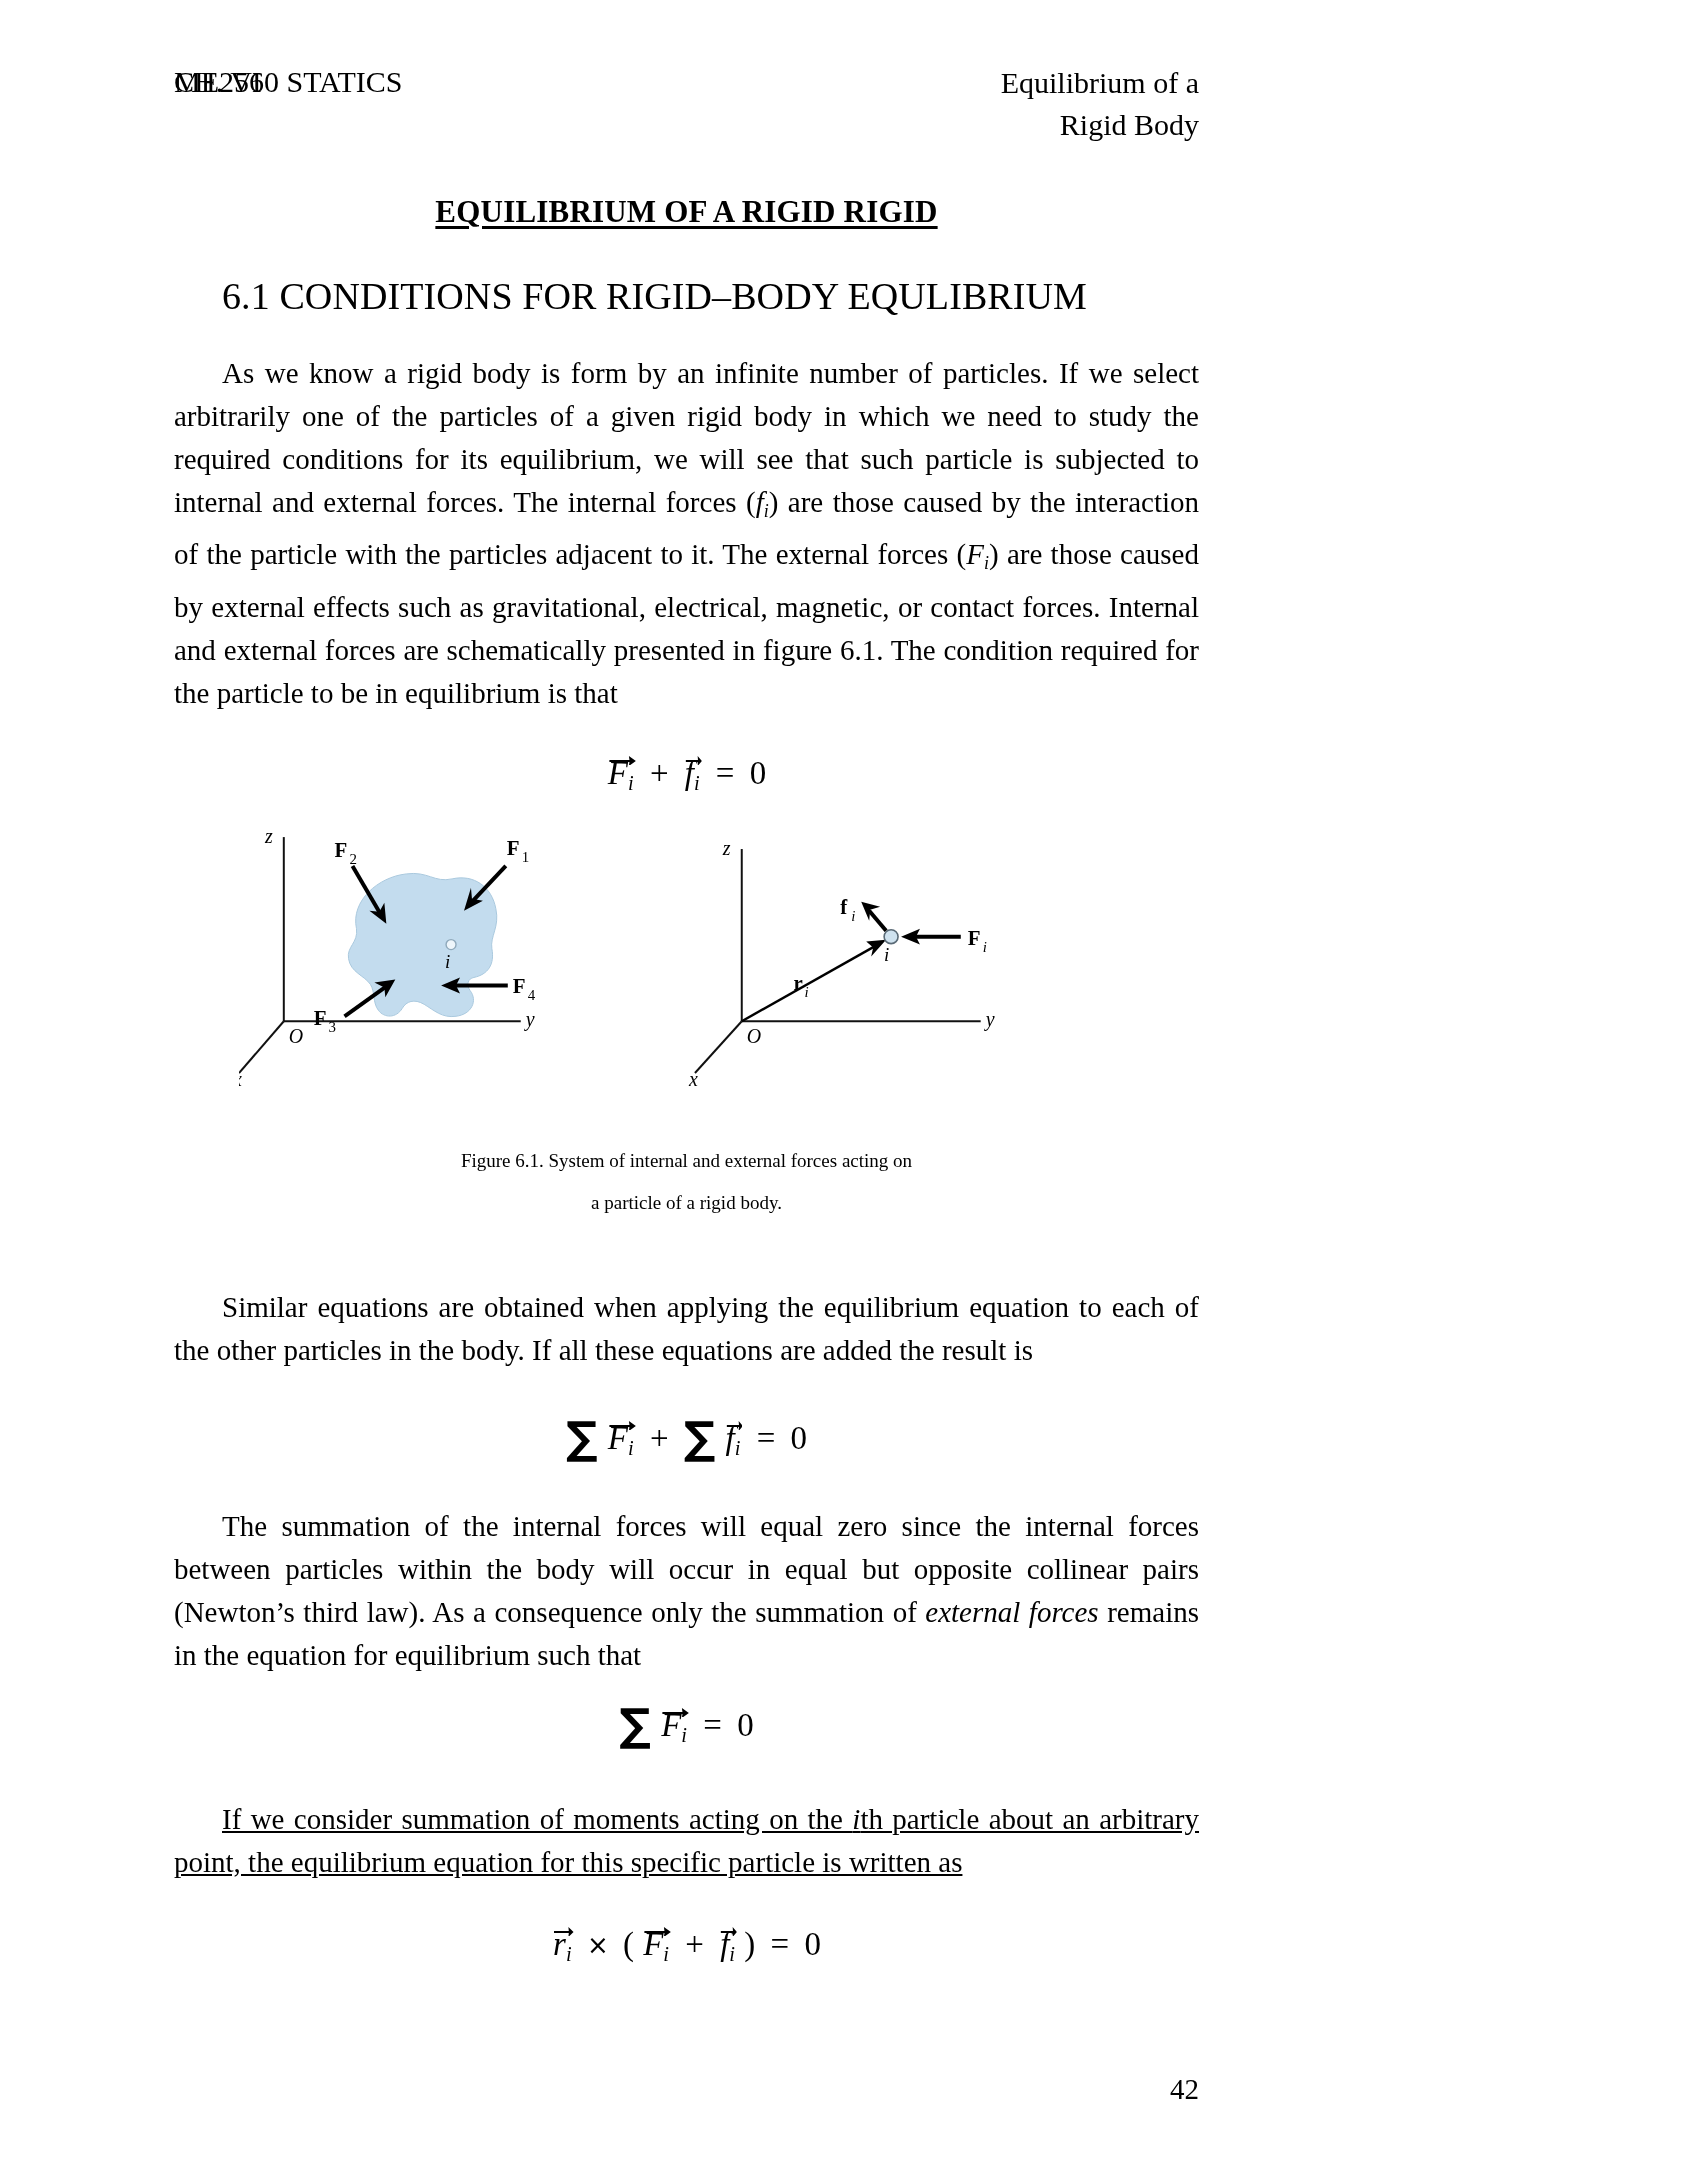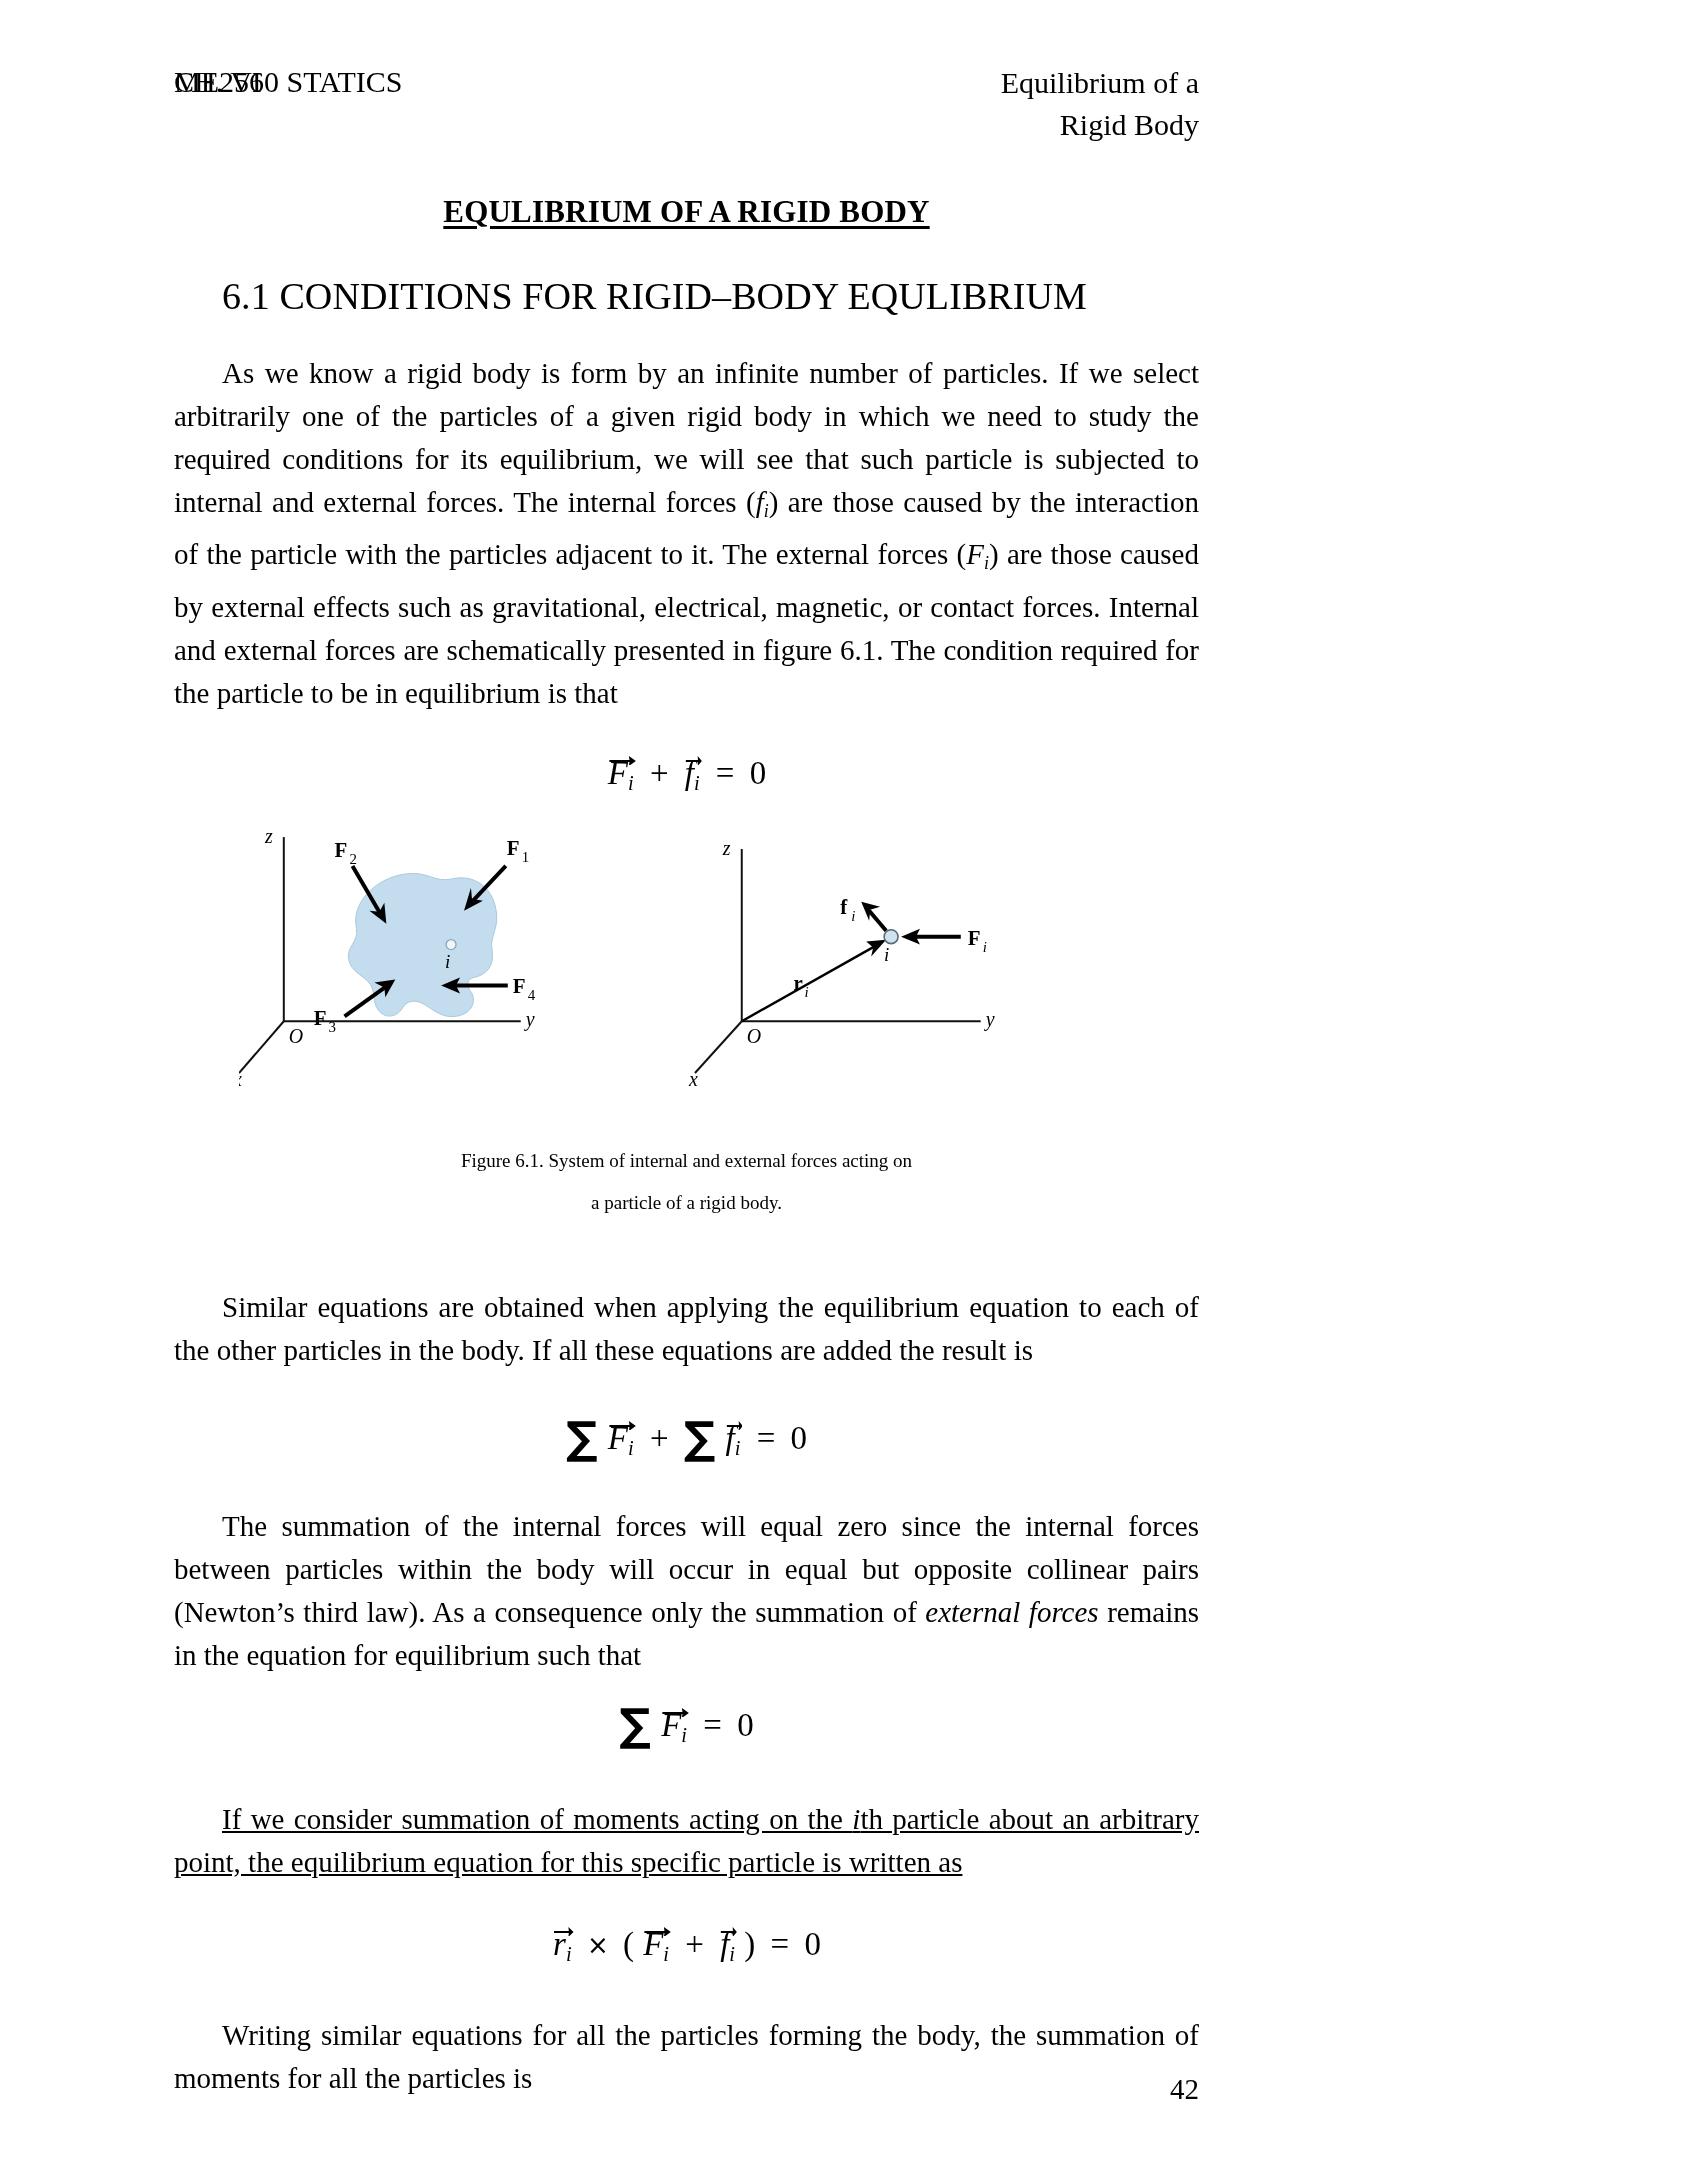--- a/index.html
+++ b/index.html
@@ -149,21 +149,21 @@
 
   <div class="runhead">
     <div class="rh-left">CH. VI</div>
     <div class="rh-center">ME2560 STATICS</div>
     <div class="rh-right">
       <div>Equilibrium of a</div>
       <div>Rigid Body</div>
     </div>
   </div>
 
-  <div class="doc-title">EQULIBRIUM OF A RIGID BODY</div>
+  <div class="doc-title">EQUILIBRIUM OF A RIGID RIGID</div>
 
   <div class="section-title">6.1 CONDITIONS FOR RIGID–BODY EQULIBRIUM</div>
 
   <p class="body"><span>As we know a rigid body is form by an infinite number of particles. If we select arbitrarily one of the particles of a given rigid body in which we need to study the required conditions for its equilibrium, we will see that such particle is subjected to internal and external forces. The internal forces (</span><span class="it">f</span><sub class="idx">i</sub><span>) are those caused by the interaction of the particle with the particles adjacent to it. The external forces (</span><span class="it">F</span><sub class="idx">i</sub><span>) are those caused by external effects such as gravitational, electrical, magnetic, or contact forces. Internal and external forces are schematically presented in figure 6.1. The condition required for the particle to be in equilibrium is that</span></p>
 
   <div class="eq" style="margin-top:40px;">
     <span class="math">
       <span class="vecwrap"><span class="arrowbar">
             <svg viewBox="0 0 40 12" preserveAspectRatio="none">
               <line x1="2" y1="8" x2="34" y2="8" stroke="#000" stroke-width="2"></line>
@@ -350,18 +350,17 @@
               <line x1="2" y1="8" x2="34" y2="8" stroke="#000" stroke-width="2"></line>
               <polygon points="40,8 30,3 31,8 30,13" fill="#000"></polygon>
             </svg>
           </span><span>f</span><sub class="idx">i</sub></span>
       <span>)</span>
       <span class="op">=</span>
       <span>0</span>
     </span>
   </div>
 
-  <p class="body" style="margin-top:48px;">Writing similar equations for all the particles forming the body, the summation of moments for all the particles is</p>
 
   <div class="pagenum">42</div>
 
 </div>
 
 
 </body></html>

